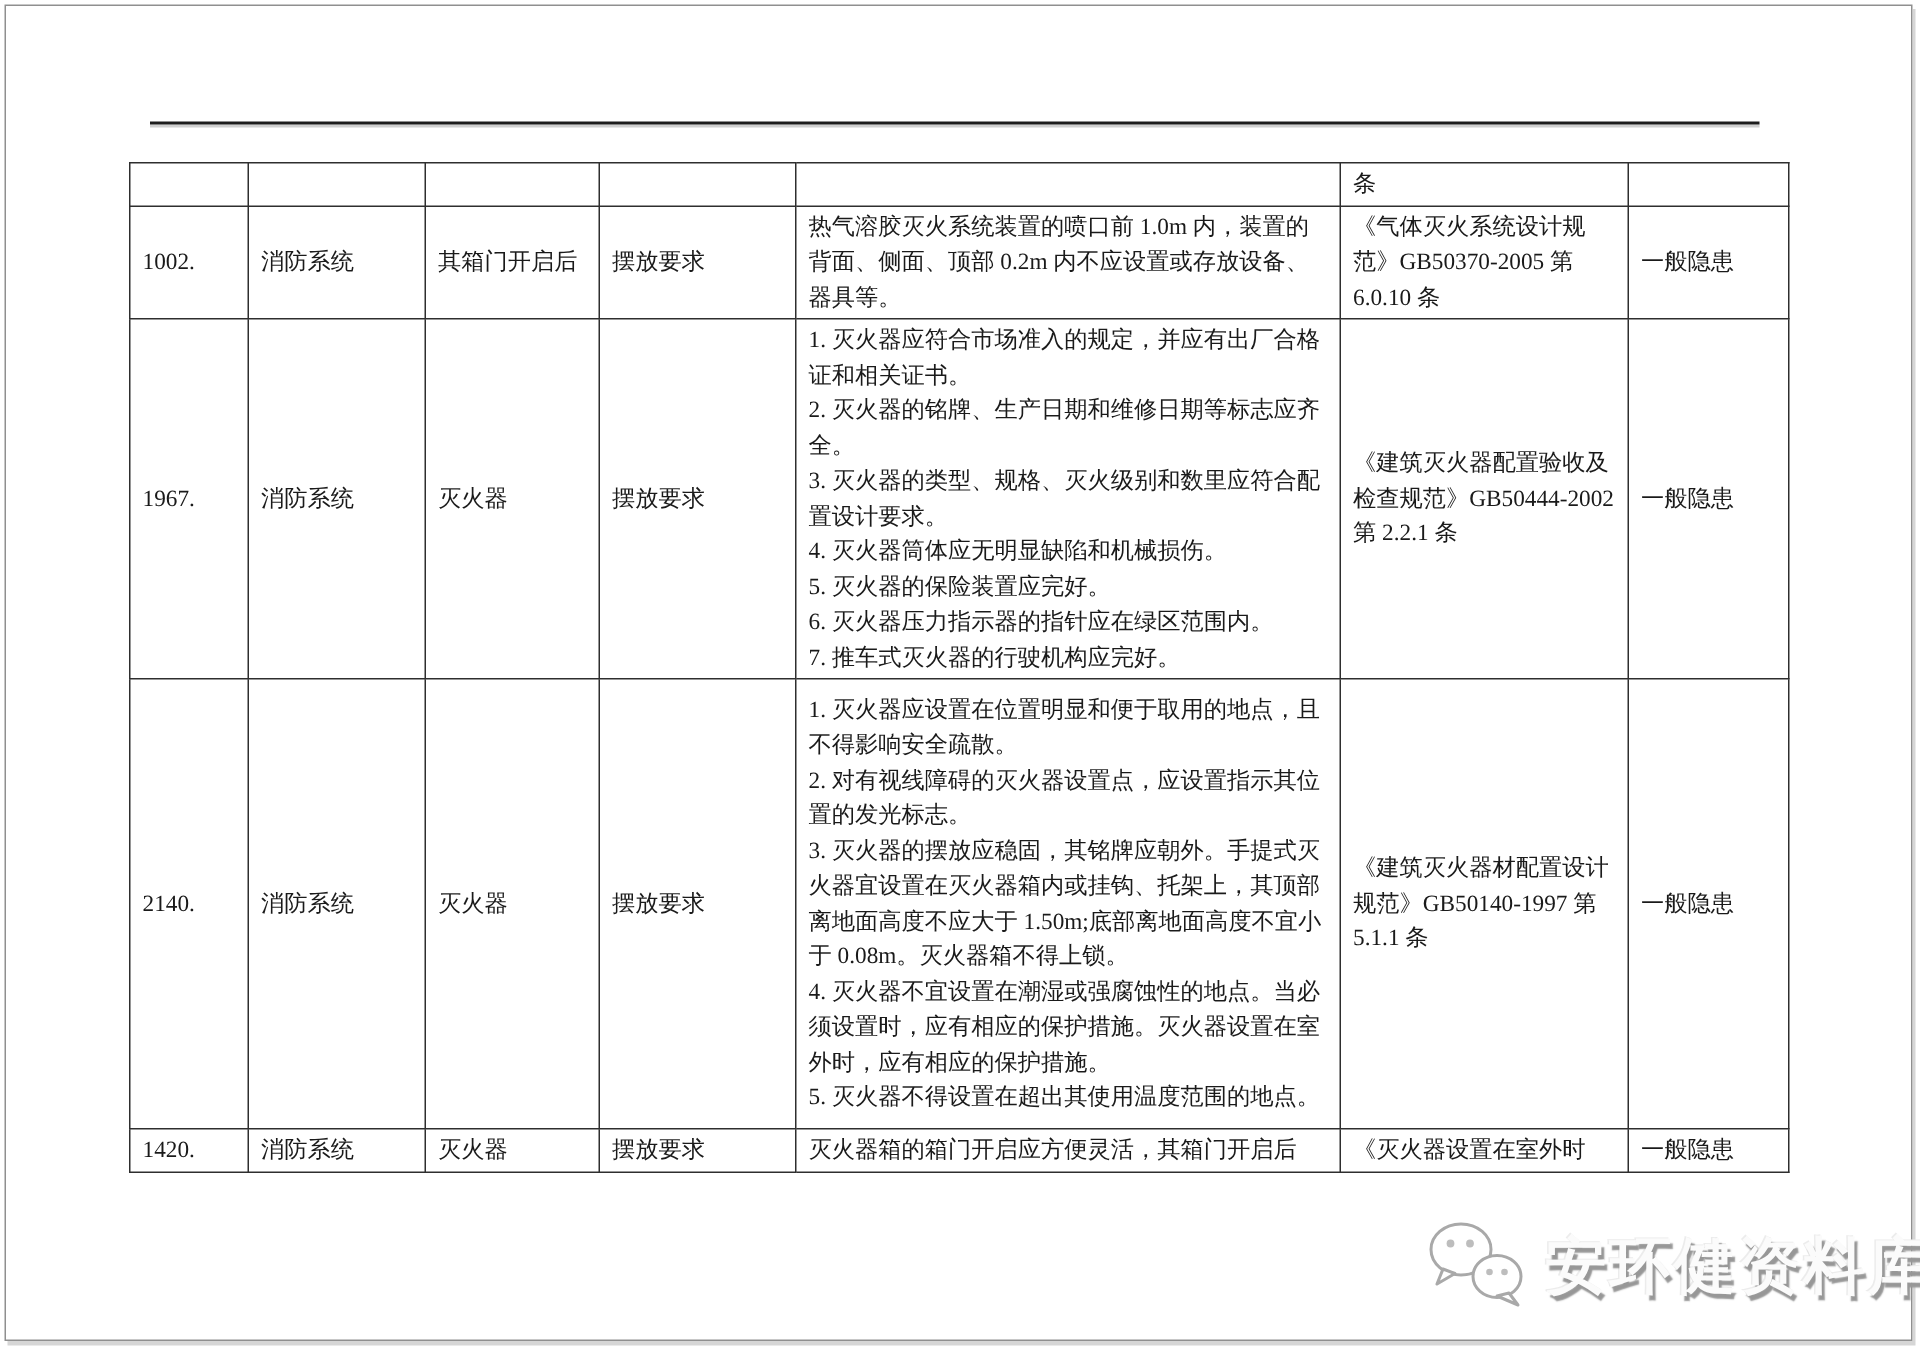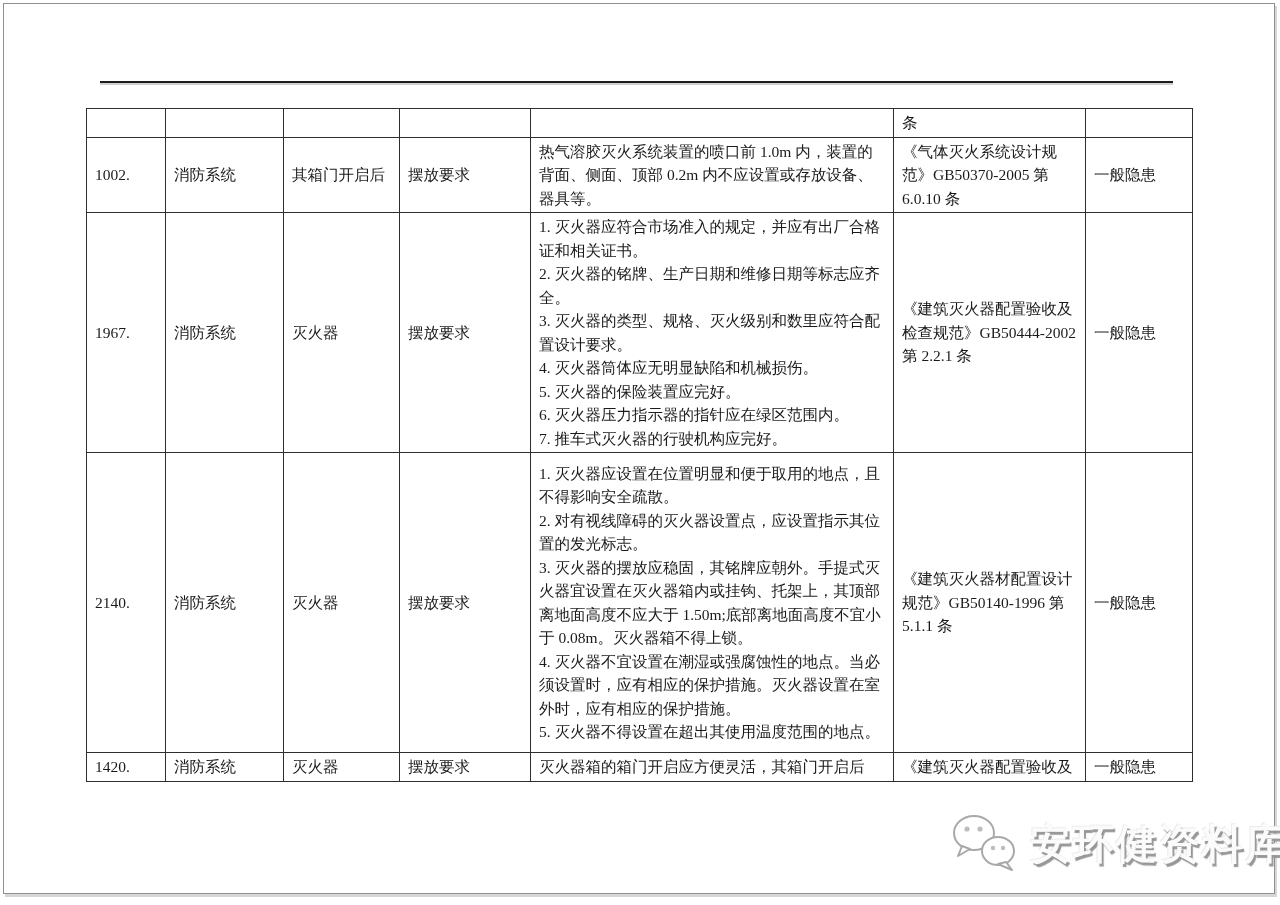--- a/index.html
+++ b/index.html
@@ -104,31 +104,31 @@
     <tr class="r-1419">
       <td>2140.</td>
       <td>消防系统</td>
       <td>灭火器</td>
       <td>摆放要求</td>
       <td class="desc">1. 灭火器应设置在位置明显和便于取用的地点，且不得影响安全疏散。
 2. 对有视线障碍的灭火器设置点，应设置指示其位置的发光标志。
 3. 灭火器的摆放应稳固，其铭牌应朝外。手提式灭火器宜设置在灭火器箱内或挂钩、托架上，其顶部离地面高度不应大于 1.50m;底部离地面高度不宜小于 0.08m。灭火器箱不得上锁。
 4. 灭火器不宜设置在潮湿或强腐蚀性的地点。当必须设置时，应有相应的保护措施。灭火器设置在室外时，应有相应的保护措施。
 5. 灭火器不得设置在超出其使用温度范围的地点。</td>
-      <td class="ref">《建筑灭火器材配置设计规范》GB50140-1996 第 5.1.1 条</td>
+      <td class="ref">《建筑灭火器材配置设计规范》GB50140-1997 第 5.1.1 条</td>
       <td>一般隐患</td>
     </tr>
 
     <tr class="r-1420">
       <td>1420.</td>
       <td>消防系统</td>
       <td>灭火器</td>
       <td>摆放要求</td>
       <td class="desc">灭火器箱的箱门开启应方便灵活，其箱门开启后</td>
-      <td class="ref">《建筑灭火器配置验收及</td>
+      <td class="ref">《灭火器设置在室外时</td>
       <td>一般隐患</td>
     </tr>
   </tbody>
 </table>
 
 <div class="watermark">
   <span class="wm-icon">
     <svg width="74" height="62" viewBox="0 0 74 62">
       <g fill="#ffffff" stroke="#a9a9a9" stroke-width="2">
         <ellipse cx="26" cy="22" rx="20" ry="17"></ellipse>

